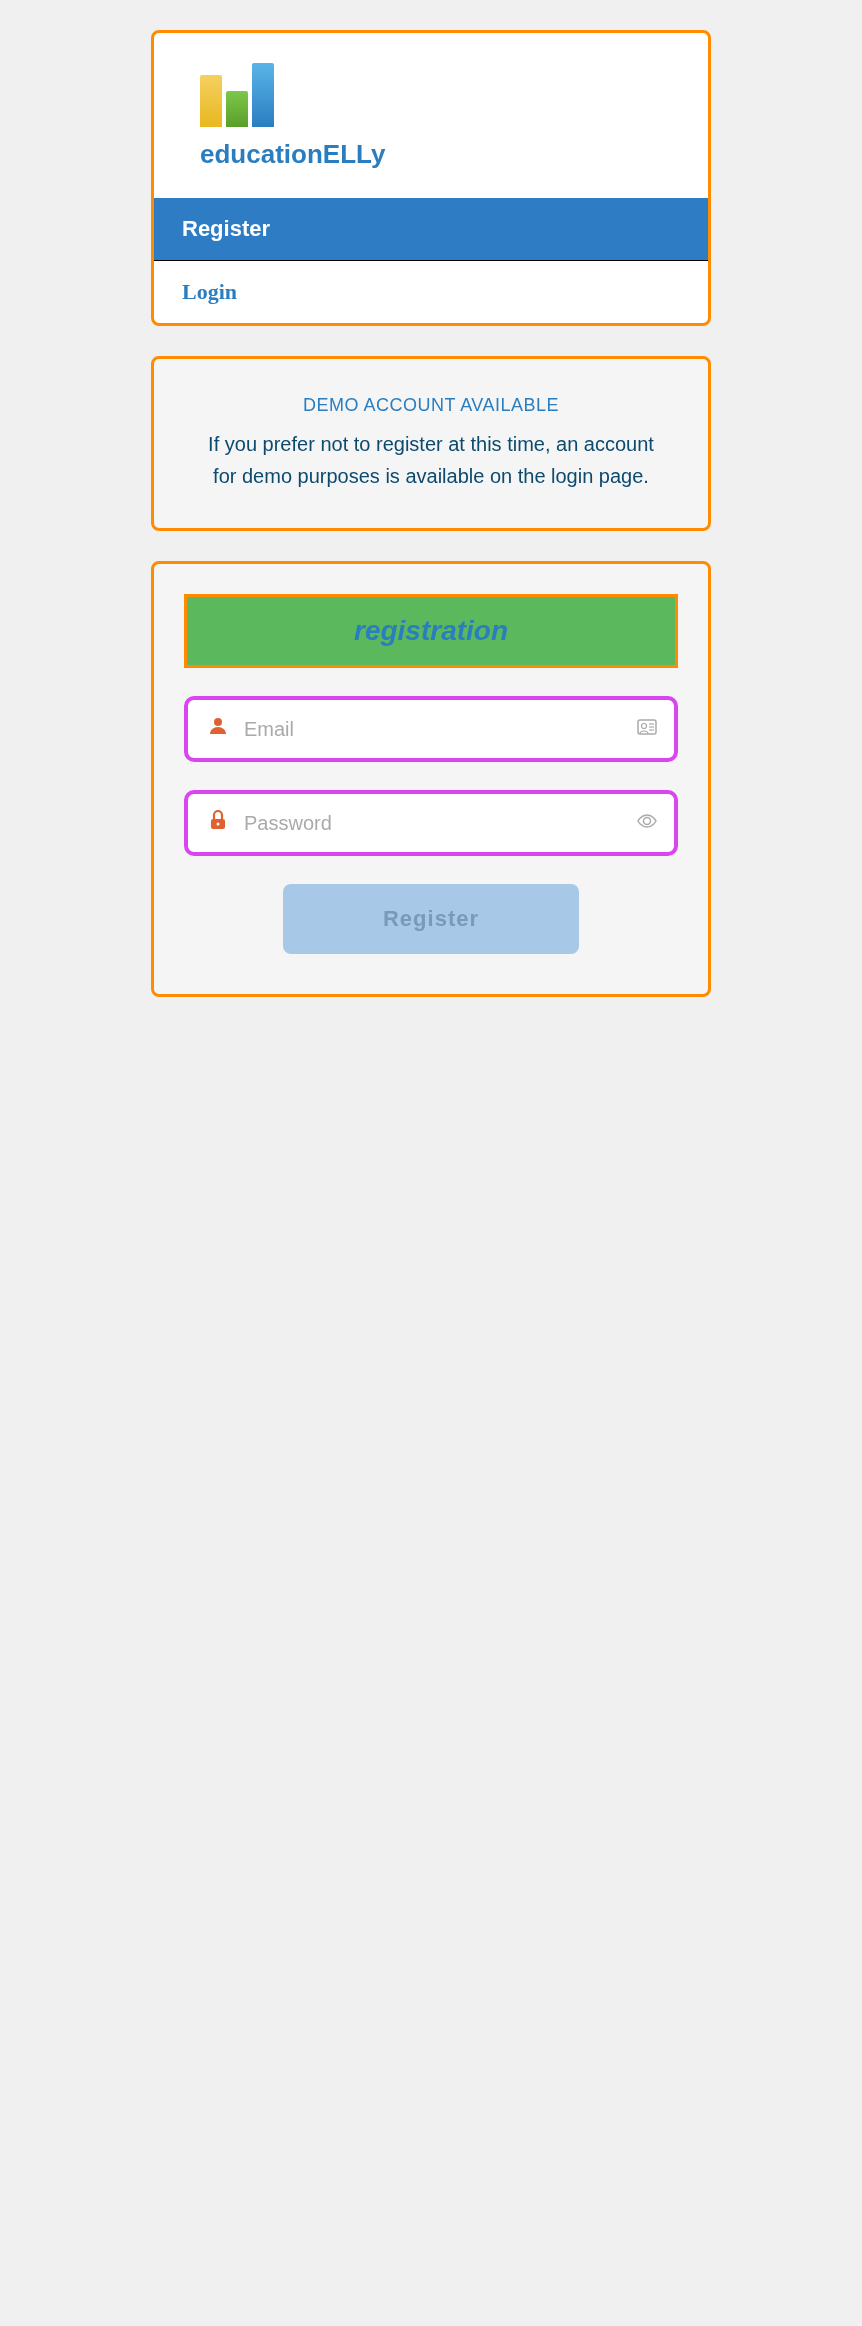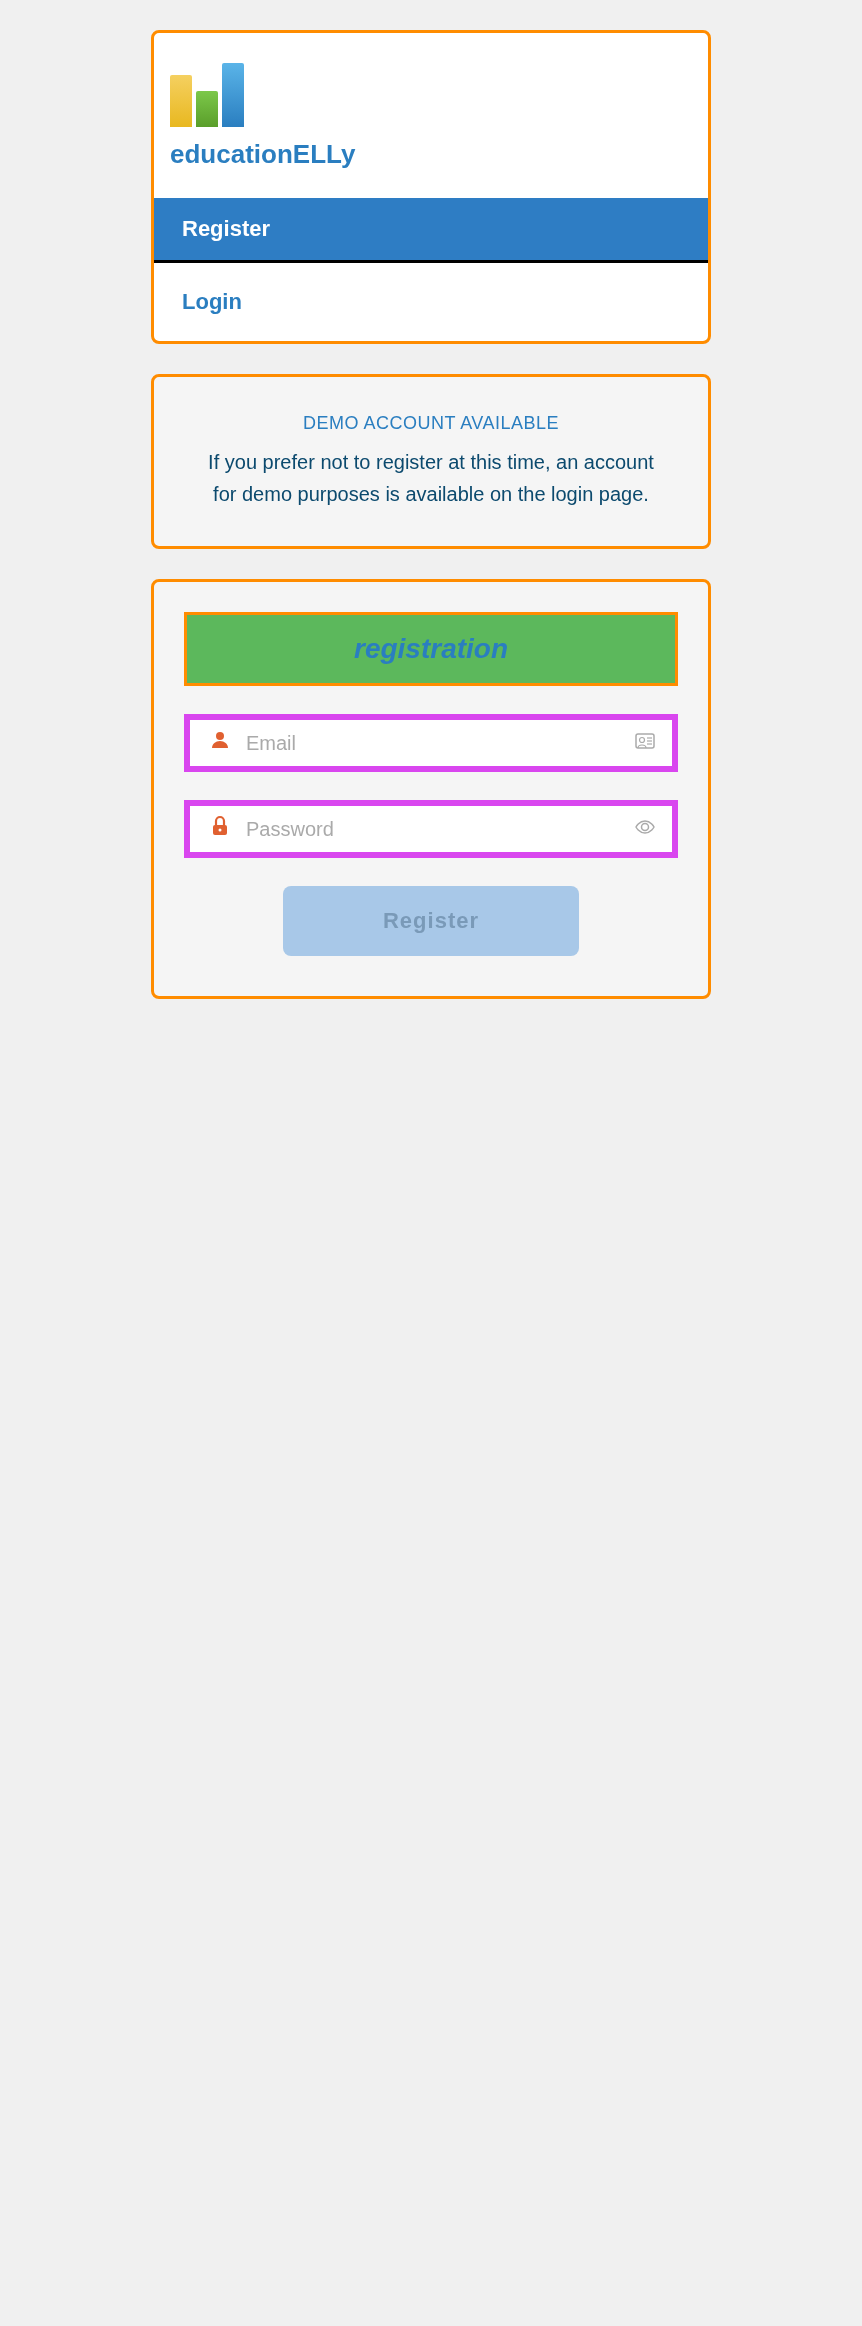--- a/index.html
+++ b/index.html
@@ -24,24 +24,25 @@
     .nav-card {
       width: 100%;
       max-width: 560px;
       background: #fff;
       border: 3px solid #ff8c00;
       border-radius: 8px;
       overflow: hidden;
     }
 
     .nav-logo-area {
-      padding: 24px 28px 16px 16px;
+      padding: 24px 28px 16px 28px;
       display: flex;
       flex-direction: column;
       gap: 12px;
+      margin-left: 18px;
     }
 
     .logo-icon {
       display: flex;
       align-items: flex-end;
       gap: 4px;
       height: 70px;
     }
 
     .bar {
@@ -78,22 +79,23 @@
       padding: 18px 28px;
     }
 
     .nav-item-active-label {
       color: #fff;
       font-size: 22px;
       font-weight: bold;
     }
 
     .nav-item {
-      padding: 26px 28px;
-      border-top: 3px solid #000000;
+      padding: 18px 28px;
+      border-top: 1px solid #000000;
+      font-family: Liberation Serif, serif;
     }
 
     .nav-item-label {
       color: #2a7ec0;
       font-size: 22px;
       font-weight: bold;
     }
 
     
     .demo-card {
@@ -146,23 +148,23 @@
       color: #2a7ec0;
       font-size: 28px;
       font-weight: bold;
       font-style: italic;
     }
 
     .input-group {
       display: flex;
       align-items: center;
       background: #fff;
-      border: 6px solid #d946ef;
-      border-radius: 0;
-      padding: 8px 16px;
+      border: 4px solid #d946ef;
+      border-radius: 10px;
+      padding: 14px 16px;
       gap: 12px;
     }
 
     .input-icon {
       font-size: 22px;
       color: #e06030;
       flex-shrink: 0;
       width: 28px;
       text-align: center;
     }

